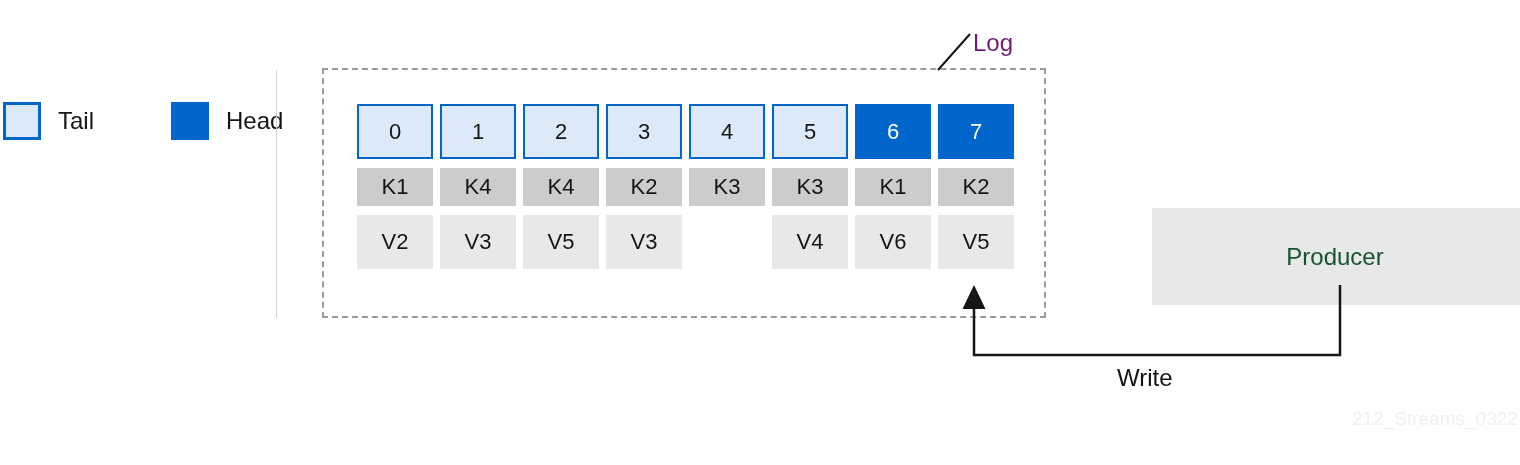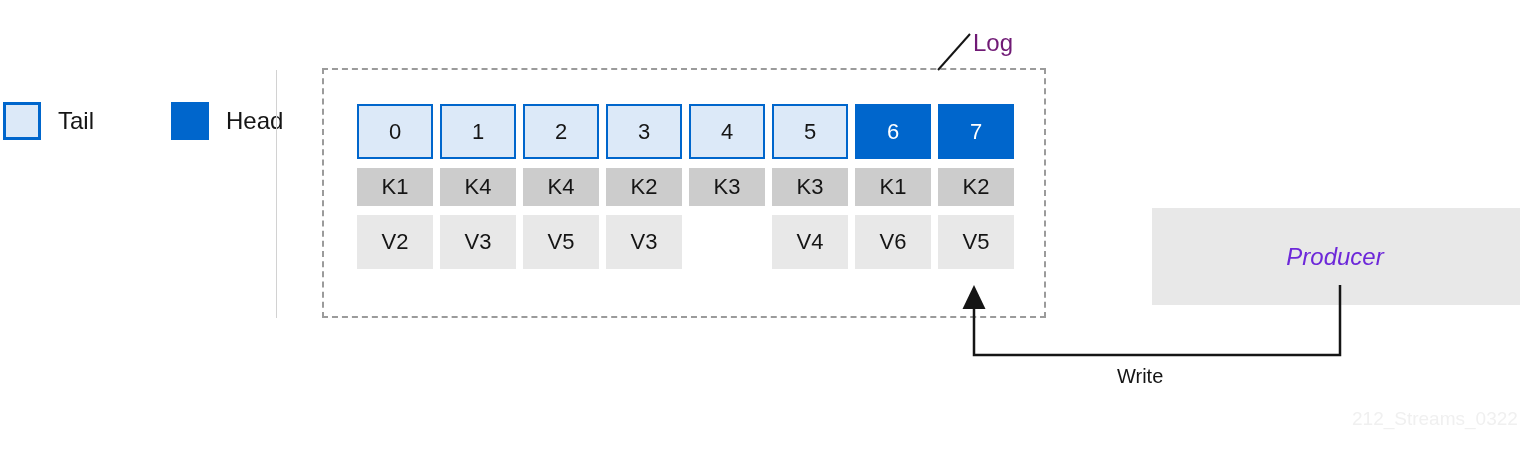--- a/index.html
+++ b/index.html
@@ -143,41 +143,40 @@
     top: 208px;
     width: 380px;
     height: 97px;
     background: #e8e8e8;
     display: flex;
     align-items: center;
     justify-content: center;
   }
   #producer-label {
     font-size: 24px;
-    color: #6d28d9;
+    color: #14532d;
     line-height: 1;
     
     margin-right: 14px;
-    font-style: italic;
   }
 
   
   #write-arrow {
     position: absolute;
     left: 955px;
     top: 285px;
     width: 405px;
     height: 80px;
     pointer-events: none;
   }
   #write-label {
     position: absolute;
     left: 1117px;
     top: 366px;
-    font-size: 20px;
+    font-size: 24px;
     color: #151515;
     line-height: 1;
     white-space: nowrap;
   }
 
   
   #watermark {
     position: absolute;
     left: 1352px;
     top: 409px;

